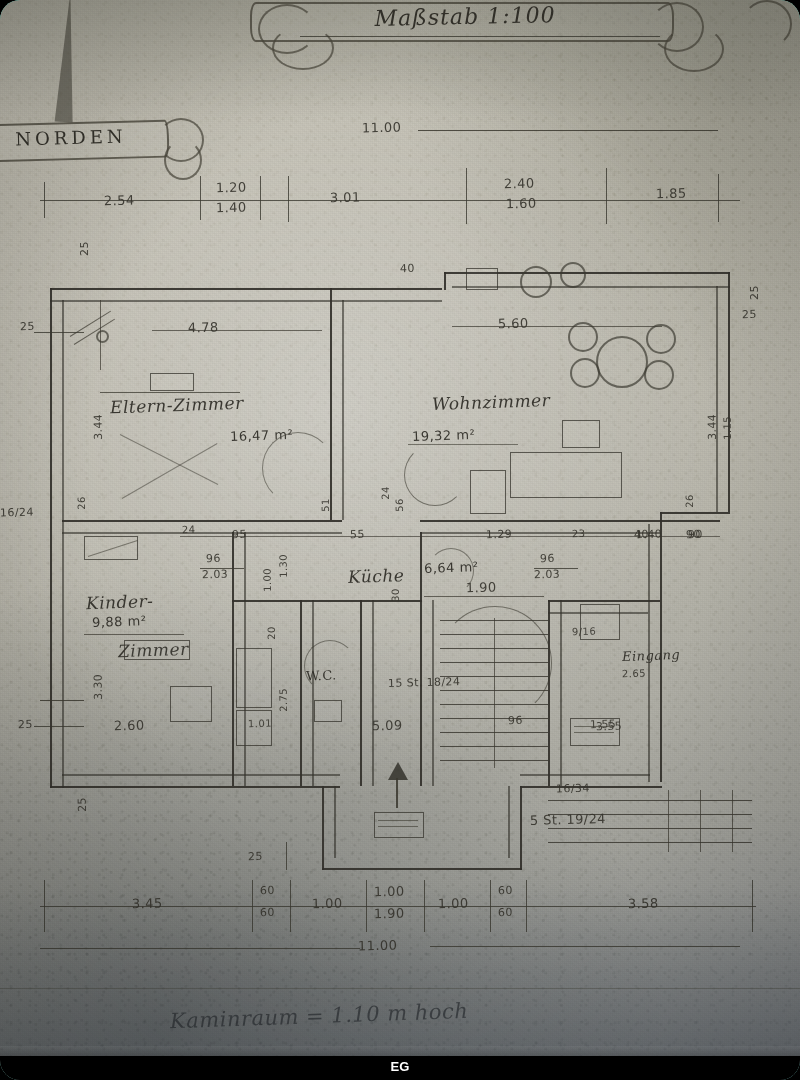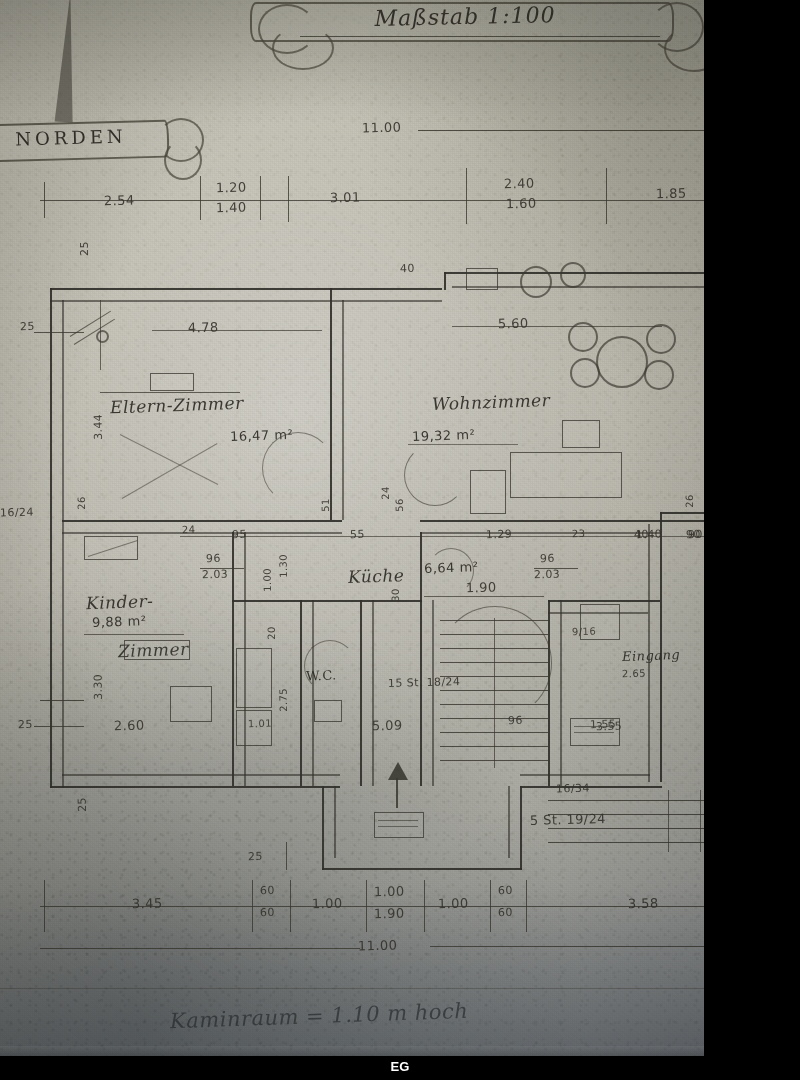--- a/index.html
+++ b/index.html
@@ -1,18 +1,18 @@
 <!DOCTYPE html>
 <html><head>
 <meta charset="utf-8">
 <style>
   html,body{margin:0;padding:0;background:#000;}
   body{width:800px;height:1080px;overflow:hidden;font-family:"Liberation Sans",sans-serif;}
 
-  #page{position:relative;width:704px;height:1080px;background:#14b8a6;overflow:hidden;}
+  #page{position:relative;width:800px;height:1080px;background:#14b8a6;overflow:hidden;border-radius:20px;}
 
   
   .paper{position:absolute;inset:0;
     background:
       radial-gradient(ellipse 70% 50% at 42% 38%, rgba(255,255,255,.30), rgba(255,255,255,0) 72%),
       radial-gradient(ellipse 90% 60% at 20% 95%, rgba(60,66,70,.45), rgba(60,66,70,0) 70%),
       radial-gradient(ellipse 60% 40% at 92% 8%, rgba(120,120,105,.35), rgba(0,0,0,0) 70%),
       linear-gradient(165deg,#c6c3b6 0%,#bfbcb0 28%,#b8b6ab 55%,#a9a9a2 78%,#8e9296 100%);
   }
   .grain{position:absolute;inset:0;opacity:.40;mix-blend-mode:multiply;

